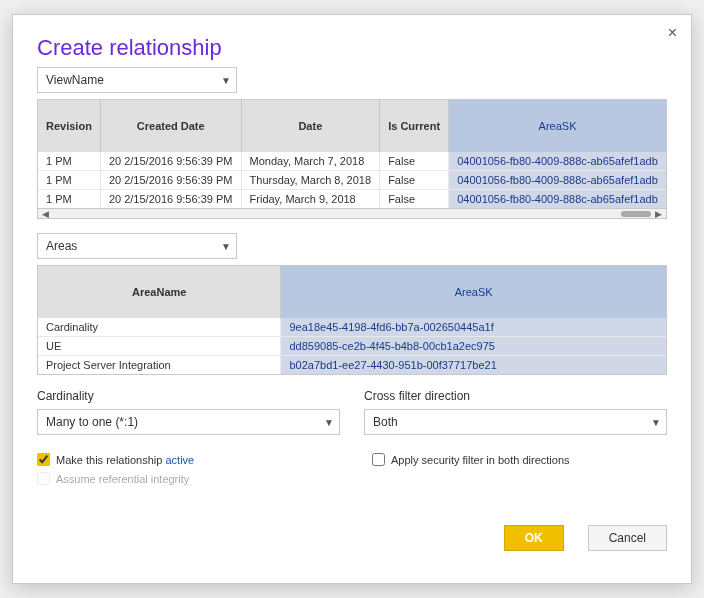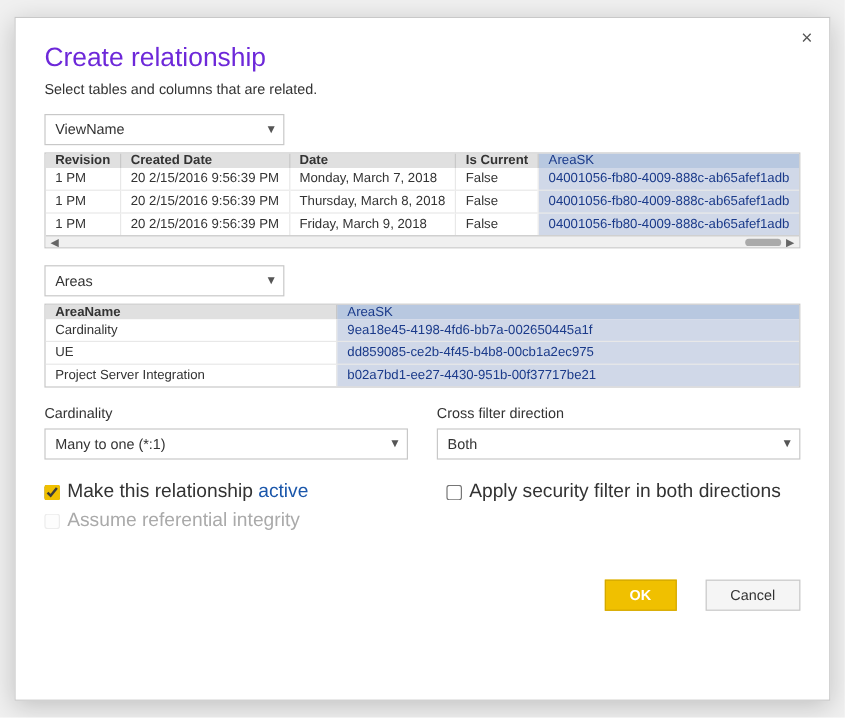--- a/index.html
+++ b/index.html
@@ -83,22 +83,22 @@
     }
     table {
       width: 100%;
       border-collapse: collapse;
       font-size: 11px;
     }
     thead tr {
       background: #e0e0e0;
     }
     thead th {
-      padding: 0 8px;
-      text-align: left;
+      padding: 20px 8px;
+      text-align: center;
       font-weight: 600;
       color: #333;
       border-right: 1px solid #c8c8c8;
       white-space: nowrap;
     }
     thead th:last-child { border-right: none; }
     tbody tr {
       border-bottom: 1px solid #e8e8e8;
     }
     tbody tr:last-child { border-bottom: none; }
@@ -171,21 +171,21 @@
       align-items: center;
       gap: 6px;
       margin-bottom: 6px;
     }
     .checkbox-row input[type="checkbox"] {
       width: 13px;
       height: 13px;
       accent-color: #f0c000;
     }
     .checkbox-label {
-      font-size: 16px;
+      font-size: 11px;
       color: #333;
     }
     .checkbox-row.disabled .checkbox-label {
       color: #aaa;
     }
     .checkbox-row.disabled input[type="checkbox"] {
       opacity: 0.4;
     }
     
     .footer {
@@ -213,21 +213,20 @@
       color: #333;
     }
   </style>
 </head>
 <body>
 
 <div class="dialog">
   <button class="dialog-close">×</button>
 
   <h1 class="dialog-title">Create relationship</h1>
-  <p class="dialog-subtitle">Select tables and columns that are related.</p>
 
   
   <div class="dropdown-wrapper">
     <select class="dropdown-select"><option>ViewName</option></select>
     <span class="dropdown-arrow">▼</span>
   </div>
 
   <div class="table-container">
     <div class="table-scroll">
       <table>

